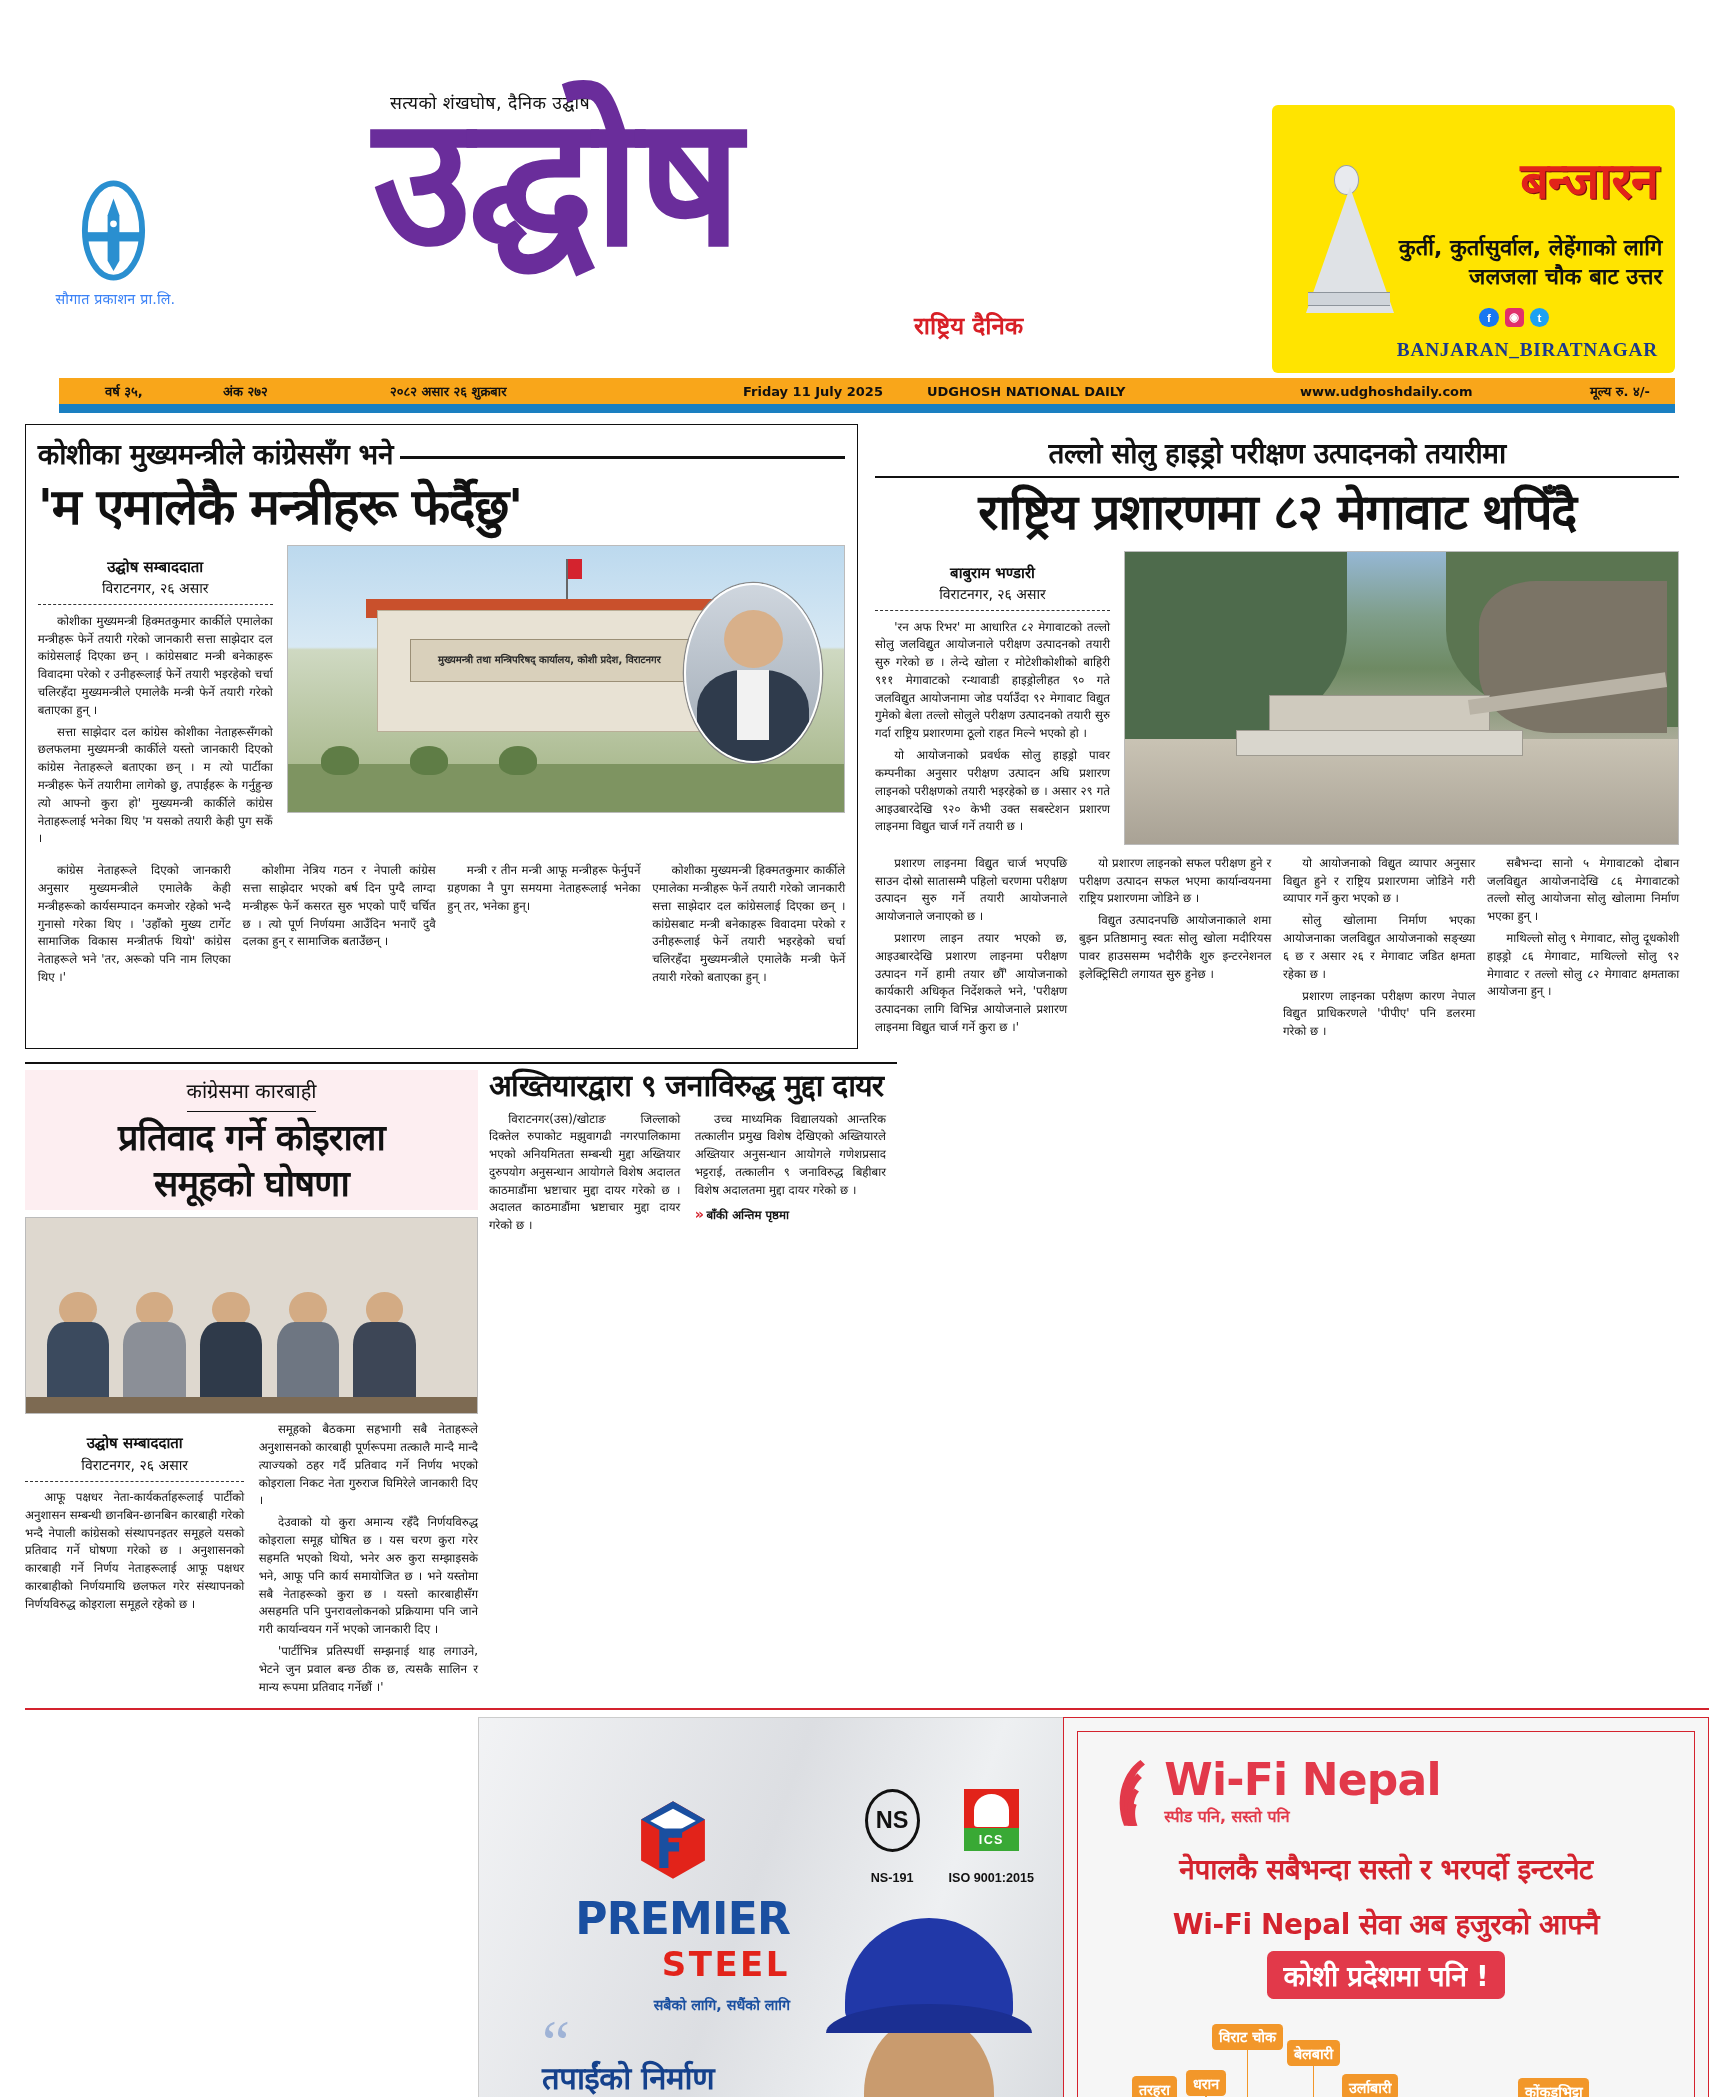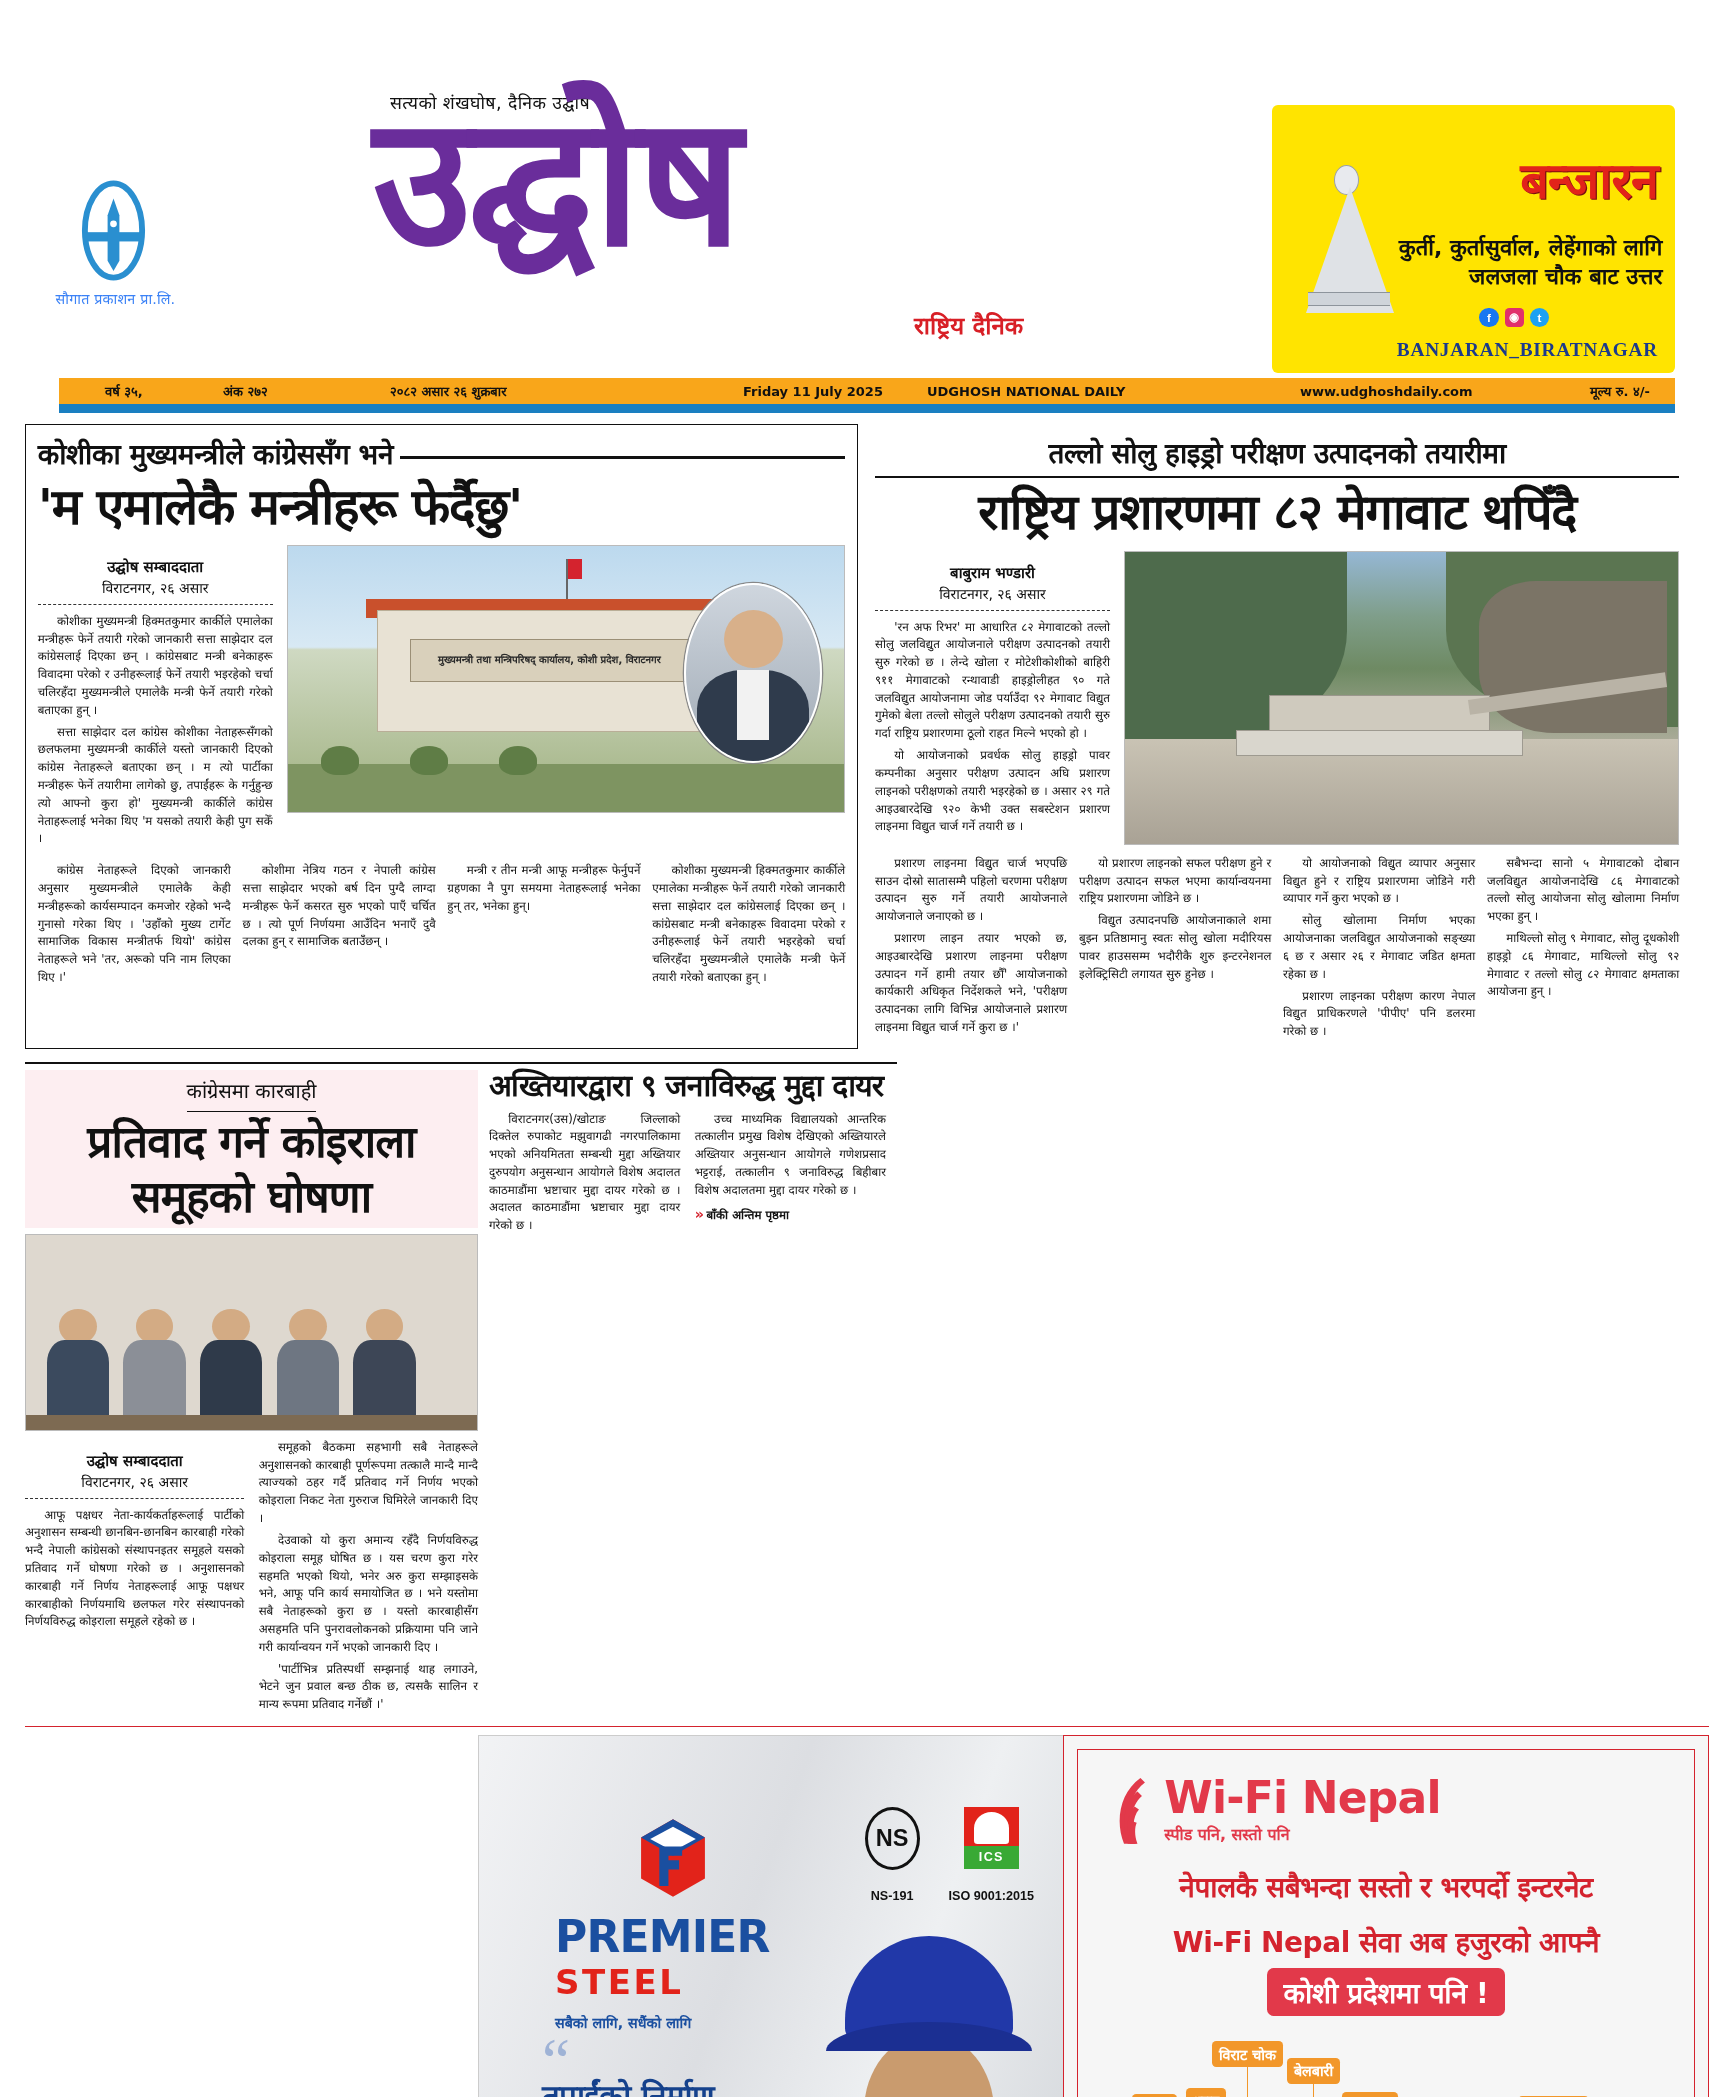--- a/index.html
+++ b/index.html
@@ -251,21 +251,21 @@
     font-family: "DejaVu Sans", sans-serif;
     font-size: 20px; font-weight: 400; color:#111;
     border-bottom: 1.7px solid #111;
     display:inline-block;
     padding-bottom: 7px;
   }
   .sect-kicker-wrap { text-align:center; }
   .sect-head {
     text-align:center;
     font-family:"DejaVu Sans", sans-serif;
-    font-size: 44px; font-weight:700; color:#111; letter-spacing:-0.8px;
+    font-size: 36px; font-weight:700; color:#111; letter-spacing:-0.8px;
     line-height:1.1; margin-top: 5.9px;
   }
   .sect-head2 {
     font-family:"DejaVu Sans", sans-serif;
     font-size: 30px; font-weight:700; color:#111; letter-spacing:-0.8px;
     line-height:1.08;
   }
   .jump {
     font-family:"DejaVu Sans", sans-serif;
     font-size: 11.7px; font-weight:700; color:#111;
@@ -280,21 +280,21 @@
 
   
   .premier {
     width: 612px; margin-left: 453px;
     position: relative;
     background: linear-gradient(110deg,#f2f3f5 0%,#dcdee2 35%,#eef0f2 55%,#d6d9dd 78%,#e9ebee 100%);
     height: 965px;
     overflow:hidden;
     border: 0.4px solid #ccc;
   }
-  .pr-logo { position:absolute; left: 76px; top: 80px; width: 235px; text-align:left; }
+  .pr-logo { position:absolute; left: 76px; top: 80px; width: 235px; text-align:right; }
   .pr-mark { width:76px; height:84px; margin: 0 auto 11px auto; position:relative; }
   .pr-name { font-family:"DejaVu Sans", sans-serif; font-size: 44px; font-weight:700; color:#1a4fa0; letter-spacing:-0.8px;}
   .pr-name2 { font-family:"DejaVu Sans", sans-serif; font-size: 34px; font-weight:700; color:#e2231a; letter-spacing:2.5px;}
   .pr-slogan { font-family:"DejaVu Sans", sans-serif; font-size:14.3px; font-weight:700; color:#1a4fa0; margin-top: 11px;}
   .pr-certs { position:absolute; right: 55px; top: 71px; display:flex; gap:29px; align-items:flex-end;}
   .pr-cert { text-align:center; }
   .pr-cert .badge { width:55px; height:63px; margin:0 auto; position:relative;}
   .pr-cert .lbl { font-family:"Liberation Sans", sans-serif; font-size:12.6px; font-weight:700; color:#111; margin-top:19px;}
   .ns-oval { width:55px; height:63px; border:3.8px solid #111; border-radius:50%; display:flex;align-items:center;justify-content:center; font-family:"Liberation Sans",sans-serif; font-size:23.5px; font-weight:700; color:#111;}
   .ics-box { width:55px; height:62px; background:#e2231a; position:relative; }

